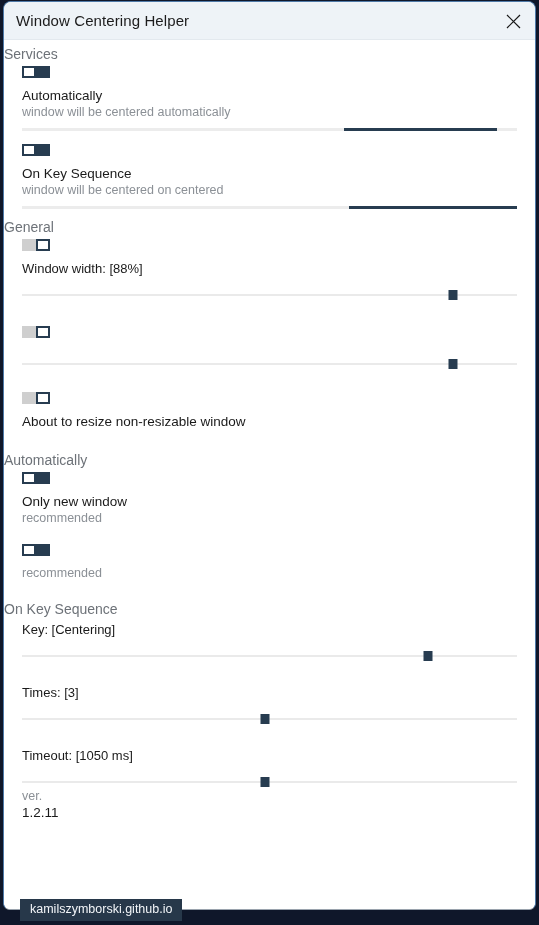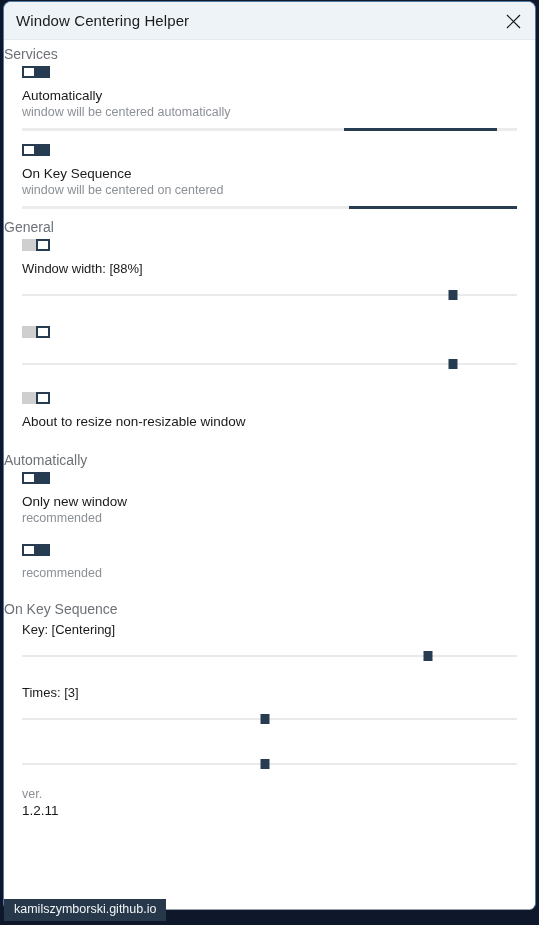--- a/index.html
+++ b/index.html
@@ -156,32 +156,31 @@
     padding: 0 18px;
     line-height: 18px;
   }
 
   
   .about-wrap { padding: 0 18px; }
   .about-key {
     font-size: 12.5px;
     color: #8b9096;
     line-height: 15px;
-    margin-top: 16px;
   }
   .about-val {
     font-size: 13.5px;
     color: #1a1a1a;
     line-height: 17px;
   }
 
   
   .status-chip {
     position: absolute;
-    left: 4px;
+    left: 20px;
     bottom: 4px;
     background: #27384a;
     color: #f2f5f8;
     font-size: 12.5px;
     padding: 3px 10px 4px 10px;
     line-height: 15px;
   }
 </style>
 </head>
 <body>
@@ -300,20 +299,21 @@
       <div style="height:21px"></div>
 
       <div class="slider-label">Times: [3]</div>
       <div class="slider" style="margin-top:10px">
         <span class="track"></span>
         <span class="thumb" style="left:49%"></span>
       </div>
 
       <div style="height:21px"></div>
 
+      <div class="slider-label">Timeout: [1050 ms]</div>
       <div class="slider" style="margin-top:10px">
         <span class="track"></span>
         <span class="thumb" style="left:49%"></span>
       </div>
 
 
       <div class="about-wrap">
         <div class="about-key">ver.</div>
         <div class="about-val">1.2.11</div>
 

